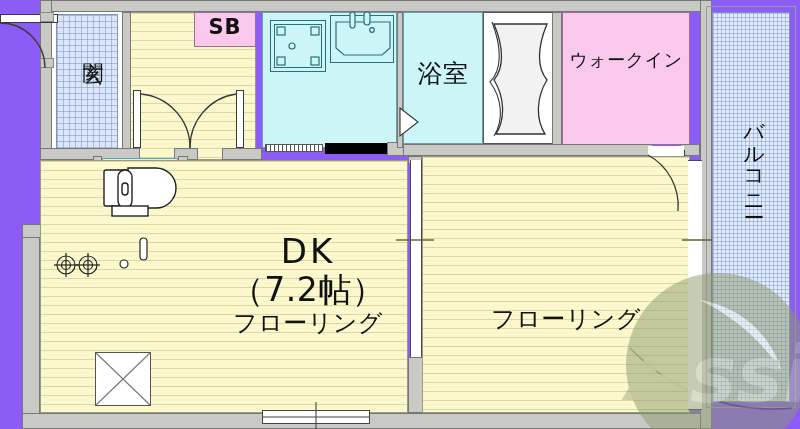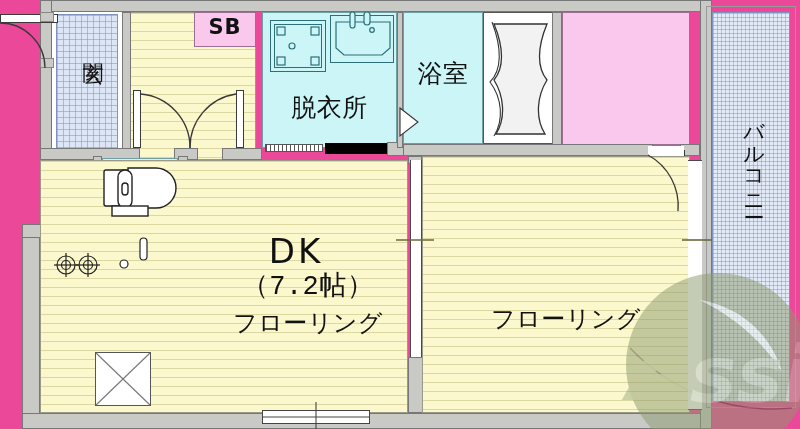--- a/index.html
+++ b/index.html
@@ -1,17 +1,17 @@
 <!DOCTYPE html>
 <html><head>
 <meta charset="utf-8">
 <style>
   html,body{margin:0;padding:0;background:#fff;}
   body{font-family:"DejaVu Sans","Liberation Sans",sans-serif;}
-  #plan{position:relative;width:800px;height:429px;background:#ec4899;overflow:hidden;}
+  #plan{position:relative;width:800px;height:429px;background:#8b5cf6;overflow:hidden;}
   .abs{position:absolute;box-sizing:border-box;}
 
   
   .wall{background:#c9c9c6;border:1px solid #777;}
   .wall-thin{background:#c9c9c6;border:1px solid #888;}
   .floor{
     background-color:#fbf8cd;
     background-image:repeating-linear-gradient(to bottom,
       rgba(150,140,60,.30) 0px, rgba(150,140,60,.30) 1px,
       rgba(0,0,0,0) 1px, rgba(0,0,0,0) 9px);
@@ -76,39 +76,39 @@
 
   <div class="abs wall" style="left:122px;top:12px;width:9px;height:148px;"></div>
   <div class="abs wall" style="left:40px;top:148px;width:100px;height:12px;"></div>
   <div class="abs wall" style="left:222px;top:148px;width:40px;height:12px;"></div>
   <div class="abs wall" style="left:174px;top:148px;width:24px;height:12px;"></div>
 
   <div class="abs" style="left:133px;top:90px;width:8px;height:58px;background:#fff;border:1px solid #3a3a3a;"></div>
   <div class="abs" style="left:236px;top:90px;width:8px;height:58px;background:#fff;border:1px solid #3a3a3a;"></div>
 
   <div class="abs water" style="left:262px;top:12px;width:135px;height:136px;"></div>
-  <div class="lbl lbl-room" style="left:262px;top:94px;width:135px;">脱衣所</div>
 
   <div class="abs" style="left:270px;top:20px;width:56px;height:52px;background:#ccf5f7;border:1.5px solid #2c6f78;"></div>
   <div class="abs" style="left:274px;top:24px;width:48px;height:44px;background:#ccf5f7;border:1px solid #2c6f78;"></div>
 
   <div class="abs" style="left:330px;top:15px;width:64px;height:48px;background:#ccf5f7;border:1px solid #2c6f78;"></div>
 
   <div class="abs" style="left:265px;top:144px;width:58px;height:8px;background:#fff;border:1px solid #555;
               background-image:repeating-linear-gradient(to right,#555 0 1px,#fff 1px 4px);"></div>
   <div class="abs blackbar" style="left:325px;top:143px;width:62px;height:11px;"></div>
   <div class="abs wall" style="left:387px;top:142px;width:26px;height:14px;"></div>
 
   <div class="abs wall" style="left:397px;top:12px;width:6px;height:136px;"></div>
   <div class="abs water" style="left:403px;top:12px;width:80px;height:132px;"></div>
   <div class="lbl lbl-room" style="left:403px;top:60px;width:80px;">浴室</div>
   <div class="abs white" style="left:483px;top:12px;width:73px;height:132px;border:1px solid #555;"></div>
 
   <div class="abs wall" style="left:552px;top:12px;width:10px;height:136px;"></div>
   <div class="abs pink" style="left:562px;top:12px;width:128px;height:133px;"></div>
+  <div class="lbl lbl-mid" style="left:558px;top:50px;width:136px;">ウォークイン</div>
 
   <div class="abs wall" style="left:403px;top:144px;width:250px;height:12px;"></div>
   <div class="abs wall" style="left:680px;top:144px;width:20px;height:12px;"></div>
 
   <div class="abs" style="left:677px;top:150px;width:8px;height:62px;background:#fff;border:1px solid #3a3a3a;"></div>
   <div class="abs" style="left:648px;top:146px;width:36px;height:10px;background:#fff;border:none;"></div>
 
   <div class="abs wall" style="left:93px;top:156px;width:9px;height:70px;"></div>
   <div class="abs wall" style="left:178px;top:156px;width:10px;height:70px;"></div>
   <div class="abs water" style="left:102px;top:158px;width:76px;height:64px;"></div>
@@ -116,22 +116,22 @@
   <div class="abs wall" style="left:93px;top:222px;width:95px;height:10px;"></div>
 
   <div class="abs wall" style="left:174px;top:232px;width:14px;height:60px;"></div>
   <div class="abs water" style="left:40px;top:238px;width:136px;height:54px;"></div>
   <div class="abs" style="left:50px;top:244px;width:48px;height:42px;background:#fff;border:1px solid #444;"></div>
   <div class="abs" style="left:112px;top:244px;width:58px;height:42px;background:#fff;border:1px solid #444;"></div>
   <div class="lbl lbl-small" style="left:38px;top:294px;width:148px;">ガスキッチン</div>
 
   <div class="abs floor" style="left:40px;top:160px;width:368px;height:253px;"></div>
 
-  <div class="lbl lbl-room" style="left:206px;top:232px;width:180px;font-size:34px;letter-spacing:3px;">DK</div>
-  <div class="lbl lbl-sub" style="left:208px;top:272px;width:200px;font-size:27px;font-family:Liberation Mono, monospace;">（7.2帖）</div>
+  <div class="lbl lbl-room" style="left:218px;top:232px;width:180px;font-size:34px;letter-spacing:3px;">DK</div>
+  <div class="lbl lbl-sub" style="left:208px;top:272px;width:200px;font-size:33px;">（7.2帖）</div>
   <div class="lbl lbl-sub" style="left:208px;top:310px;width:200px;font-size:24px;">フローリング</div>
 
   <div class="abs" style="left:95px;top:352px;width:56px;height:54px;background:#fff;border:1px solid #555;"></div>
 
   <div class="abs" style="left:262px;top:410px;width:108px;height:14px;background:#fff;border:1px solid #444;"></div>
 
   <div class="abs wall" style="left:408px;top:156px;width:14px;height:8px;"></div>
   <div class="abs" style="left:410px;top:160px;width:12px;height:198px;background:#fff;border-left:1.5px solid #4a4a4a;border-right:1.5px solid #4a4a4a;"></div>
   <div class="abs wall" style="left:408px;top:357px;width:16px;height:56px;"></div>
 

